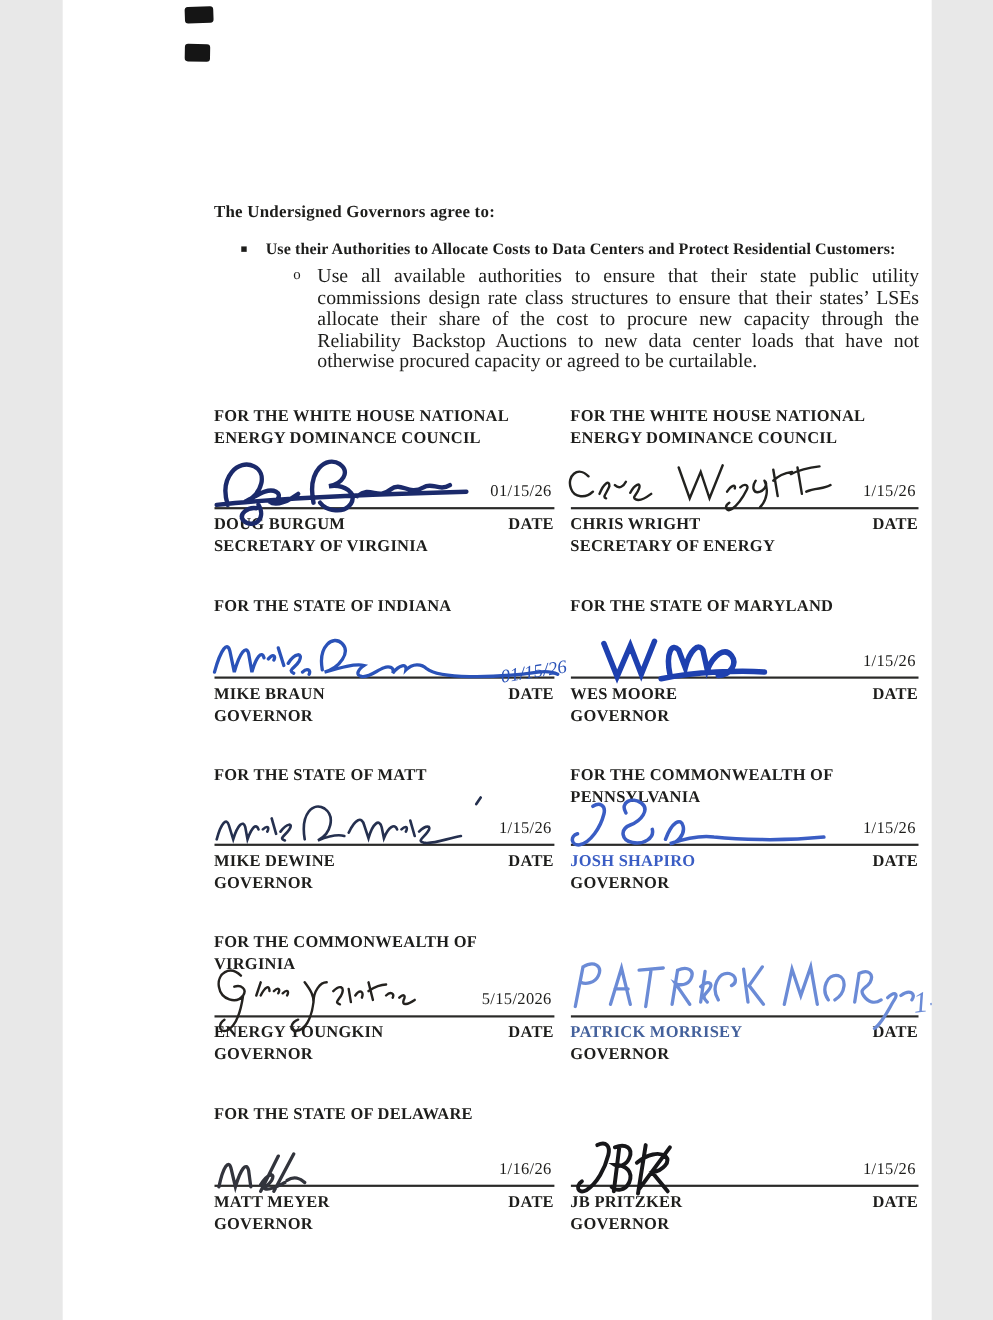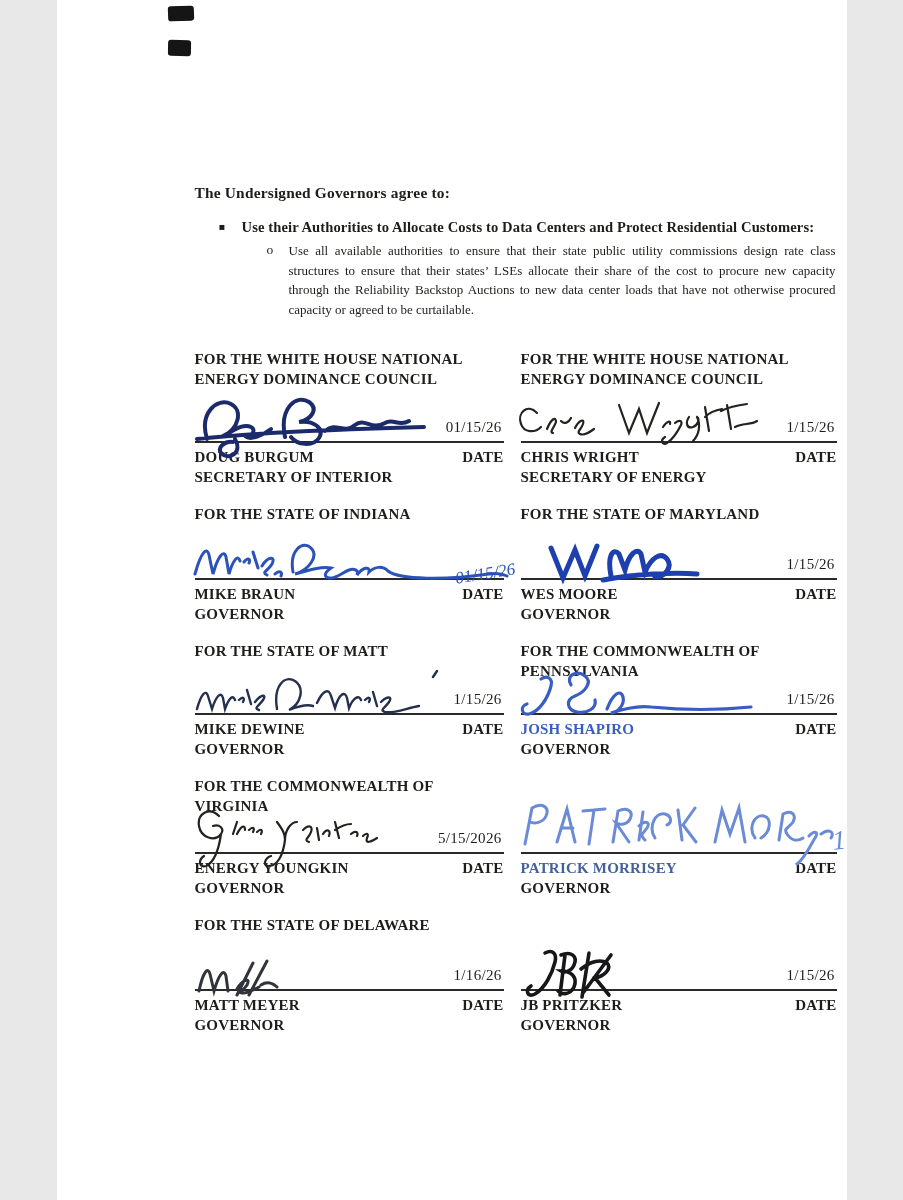--- a/index.html
+++ b/index.html
@@ -17,26 +17,26 @@
   .content { position:absolute; left:138px; top:184px; width:641px; }
 
   .intro-heading { font-size:15.4px; font-weight:bold; letter-spacing:0.2px; margin:0; }
 
   .bullet-row { display:flex; margin-top:16px; padding-left:24px; }
   .bullet-marker { width:23px; font-size:10px; padding-top:3px; font-family:"DejaVu Sans", sans-serif; }
   .bullet-text { flex:1; font-size:14.6px; font-weight:bold; line-height:19px; letter-spacing:0.1px; }
 
   .sub-row { display:flex; margin-top:4px; padding-left:72px; }
   .sub-marker { width:22px; font-size:13.5px; padding-top:1px; }
-  .sub-text { flex:1; font-size:13px; line-height:19.5px; text-align:justify; }
+  .sub-text { flex:1; font-size:18px; line-height:19.5px; text-align:justify; }
 
   .sig-grid {
     margin-top:30px; display:grid;
     grid-template-columns:309px 316px; column-gap:15px;
-    grid-template-rows:138px 120px 118px 122px 120px; row-gap:34px;gap:17px;
+    grid-template-rows:138px 120px 118px 122px 120px; row-gap:34px;
   }
   .sig-block { display:flex; flex-direction:column; }
   .sig-heading { font-size:15px; font-weight:bold; line-height:20px; letter-spacing:0.2px; }
   .sig-zone { flex:1; position:relative; border-bottom:2px solid #2a2a28; min-height:30px; }
   .sig-draw { position:absolute; left:-6px; bottom:-12px; display:block; line-height:0; }
   .sig-draw svg { overflow:visible; display:block; }
   .sig-draw.deep { bottom:-24px; }
   .typed-date { position:absolute; right:2px; bottom:5px; font-size:15px; letter-spacing:0.3px; white-space:nowrap; }
   .hand-date { position:absolute; font-style:italic; white-space:nowrap; }
   .hand-date.sm { right:-12px; bottom:-6px; font-size:17px; transform:rotate(-9deg); }
@@ -76,21 +76,21 @@
             <svg width="250" height="76" viewBox="0 0 250 76" fill="none">
               <path d="M18 50 C10 24 28 8 42 15 C54 21 50 40 34 47 M34 47 C44 42 54 34 62 38 C68 41 62 49 56 47 C62 52 74 46 82 40 M96 48 C90 18 108 5 120 13 C130 20 122 31 110 33 C124 31 136 39 130 49 C124 58 108 56 102 48 M136 42 C148 32 154 46 166 36 C176 28 182 42 196 34 C204 29 210 38 220 32 M8 50 C70 43 160 40 235 38 M46 50 C54 64 40 72 32 64 C28 58 36 52 44 53" stroke="currentColor" stroke-width="4" stroke-linecap="round"></path>
             </svg>
           </span>
           <span class="typed-date">01/15/26</span>
         </div>
         <div class="sig-footer">
           <span class="sig-name">DOUG BURGUM</span>
           <span class="date-label">DATE</span>
         </div>
-        <div class="sig-role">SECRETARY OF INTERIOR</div>
+        <div class="sig-role">SECRETARY OF VIRGINIA</div>
       </div>
 
       <div class="sig-block">
         <div class="sig-heading">FOR THE WHITE HOUSE NATIONAL ENERGY DOMINANCE COUNCIL</div>
         <div class="sig-zone">
           <span class="sig-draw" style="color: rgb(34, 34, 31);">
             <svg width="250" height="62" viewBox="0 0 250 62" fill="none">
               <path d="M22 22 C12 12 2 22 6 33 C9 42 20 42 26 36 M32 38 C36 28 41 25 41 31 C39 37 34 41 38 42 M46 30 C50 34 54 31 56 27 M60 37 C64 29 70 27 68 33 C66 39 61 41 65 43 C69 45 75 41 79 38 M104 14 L114 42 L124 18 L132 42 L144 12 M148 36 C152 30 156 29 155 33 M160 32 C164 28 168 30 166 34 C163 40 158 48 152 52 C147 55 145 49 150 46 M174 26 C170 32 172 38 178 36 C183 34 185 28 182 26 M182 26 C186 34 184 44 178 50 M190 16 L194 40 M190 26 C195 21 201 19 207 18 M212 14 L216 38 M206 20 C214 16 224 14 232 13 M220 36 C228 32 236 34 242 30" stroke="currentColor" stroke-width="2.2" stroke-linecap="round"></path>
             </svg>
           </span>

